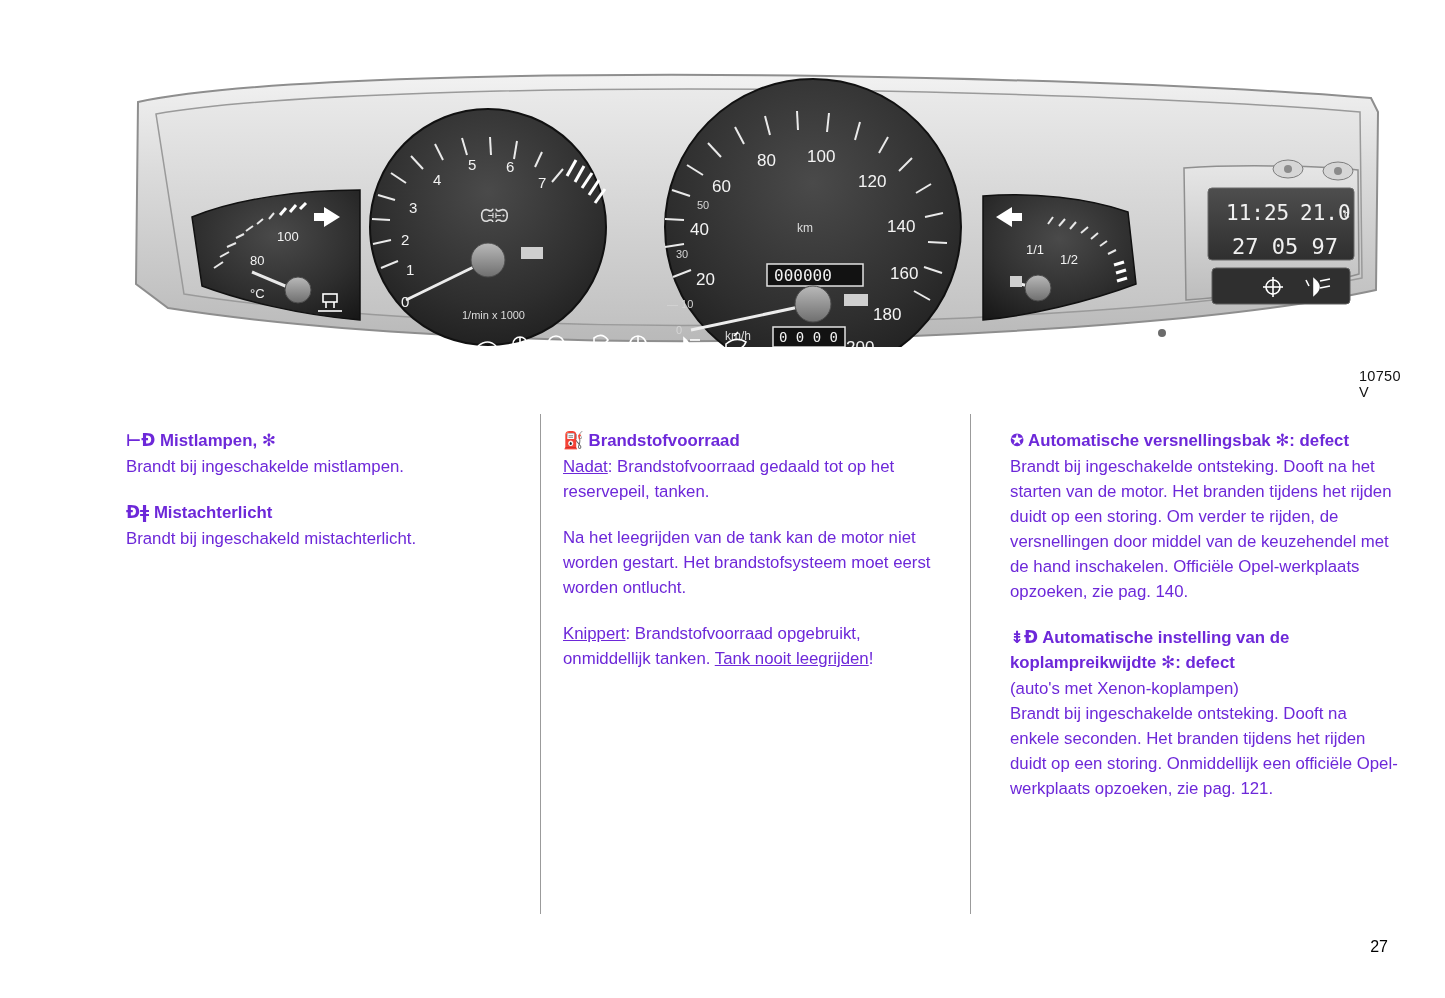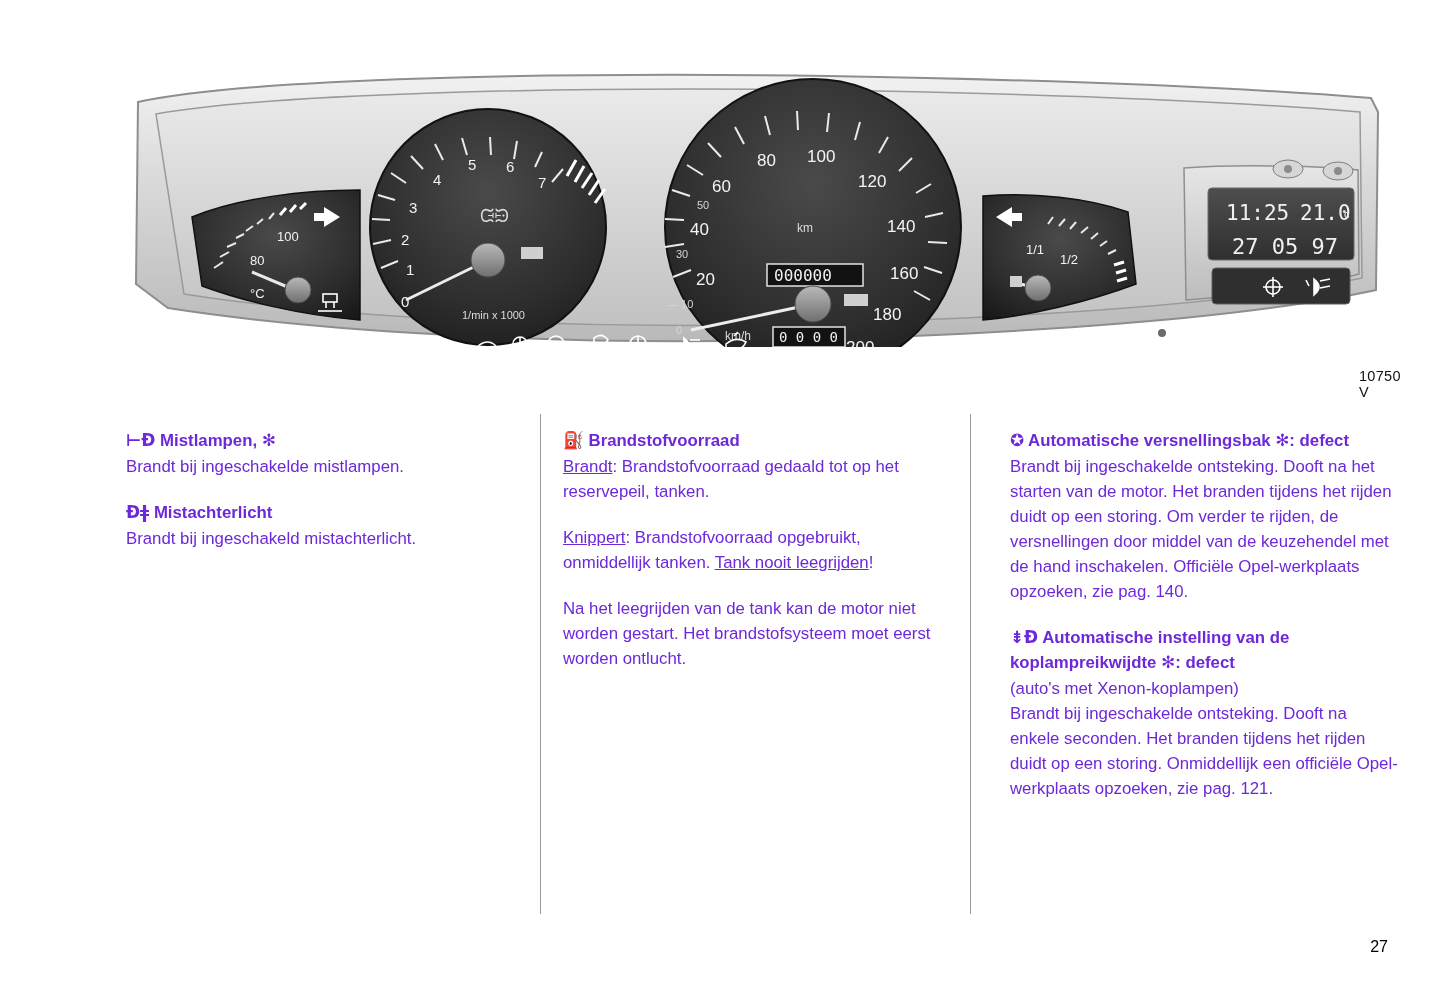--- a/index.html
+++ b/index.html
@@ -369,26 +369,26 @@
     </p>
     <p class="para">Brandt bij ingeschakeld mistachterlicht.</p>
   </div>
 
   <div class="col col2">
     <p class="head">
       <span class="gsym">⛽</span>
       <span>Brandstofvoorraad</span>
     </p>
     <p class="para">
-      <span class="u">Brandt</span><span>: Brandstofvoorraad gedaald tot op het reservepeil, tanken.</span>
-    </p>
+      <span class="u">Nadat</span><span>: Brandstofvoorraad gedaald tot op het reservepeil, tanken.</span>
+    </p>
+    <p class="para">Na het leegrijden van de tank kan de motor niet worden gestart. Het brandstofsysteem moet eerst worden ontlucht.</p>
     <p class="para">
       <span class="u">Knippert</span><span>: Brandstofvoorraad opgebruikt, onmiddellijk tanken. </span><span class="u">Tank nooit leegrijden</span><span>!</span>
     </p>
-    <p class="para">Na het leegrijden van de tank kan de motor niet worden gestart. Het brandstofsysteem moet eerst worden ontlucht.</p>
   </div>
 
   <div class="col col3">
     <p class="head">
       <span class="gsym">✪</span>
       <span>Automatische versnellingsbak</span>
       <span class="gsym">✻</span>:
       <span>defect</span>
     </p>
     <p class="para">Brandt bij ingeschakelde ontsteking. Dooft na het starten van de motor. Het branden tijdens het rijden duidt op een storing. Om verder te rijden, de versnellingen door middel van de keuzehendel met de hand inschakelen. Officiële Opel-werkplaats opzoeken, zie pag. 140.</p>

